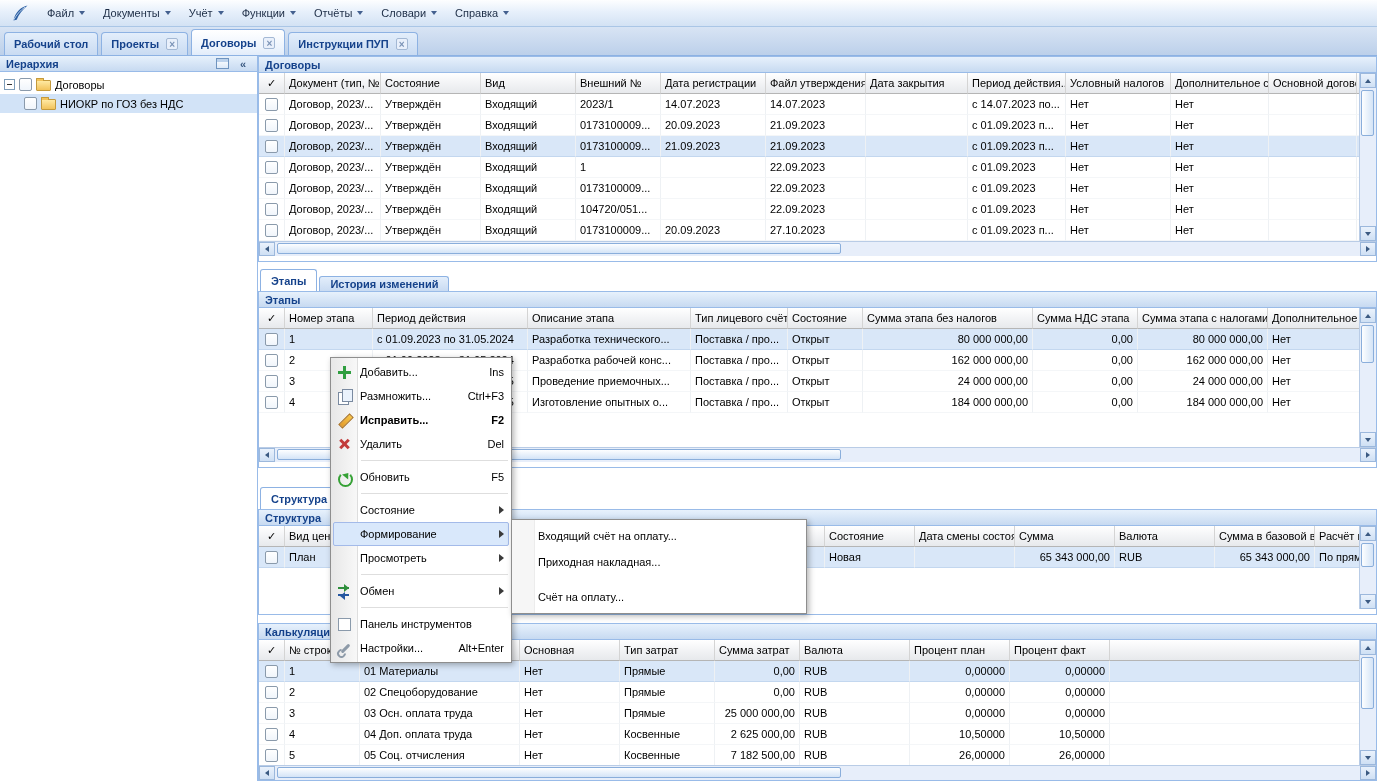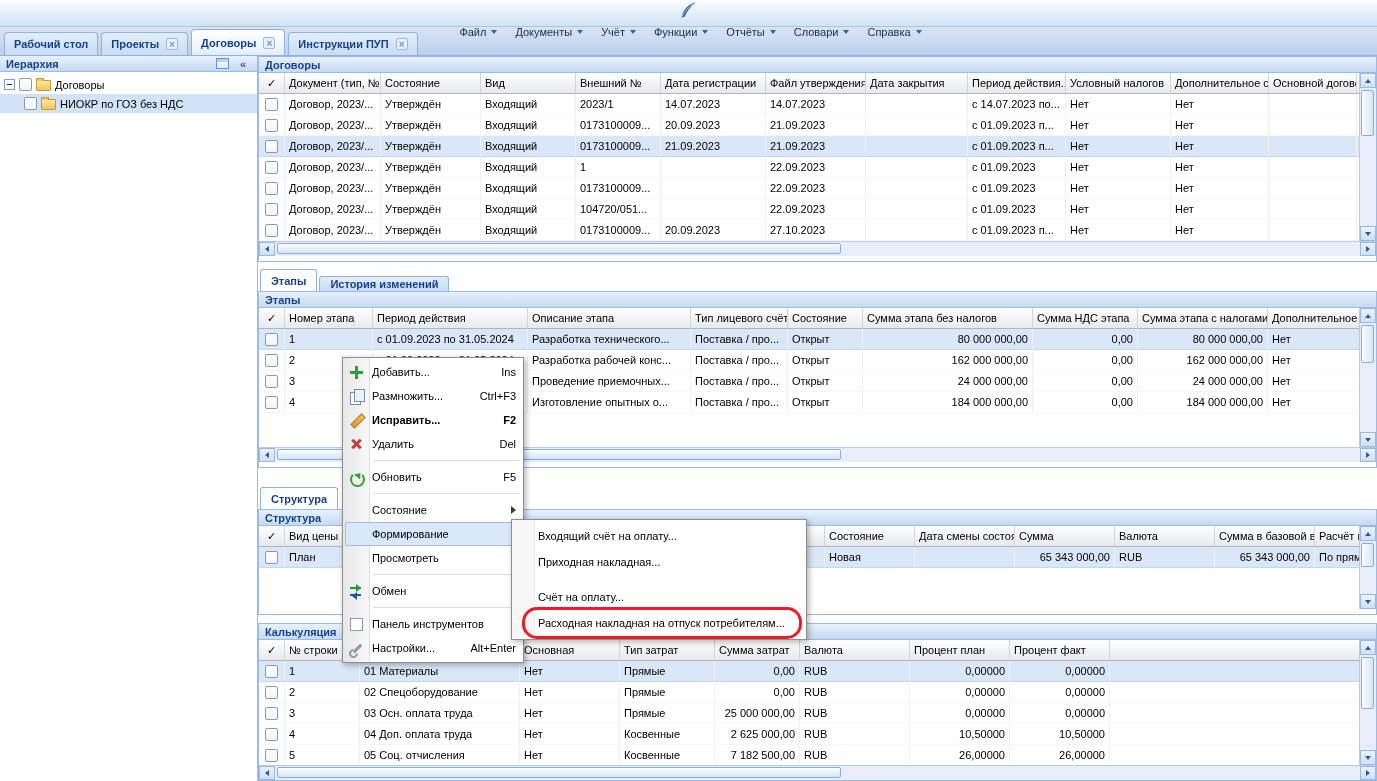--- a/index.html
+++ b/index.html
@@ -1,21 +1,21 @@
 <!DOCTYPE html>
 <html><head>
 <meta charset="utf-8">
 <style>
   * { margin:0; padding:0; box-sizing:border-box; }
   html,body { width:1377px; height:781px; overflow:hidden; }
   body { font-family:"Liberation Sans","DejaVu Sans",sans-serif; font-size:11px; color:#000; background:#fff; position:relative; }
 
   
-  .menubar { height:27px; display:flex; align-items:center; gap:2px; padding-left:4px;
-    background:linear-gradient(#fdfeff,#e7f0fb 45%,#d3e2f4); border-bottom:1px solid #aac6e6;flex-direction:column; }
+  .menubar { height:27px; display:flex; align-items:center; gap:2px; padding-left:10px;
+    background:linear-gradient(#fdfeff,#e7f0fb 45%,#d3e2f4); border-bottom:1px solid #aac6e6; }
   .logo { width:22px; height:20px; margin-right:4px; display:flex; align-items:center; }
   .menu-it { display:flex; align-items:center; gap:5px; padding:4px 9px; color:#1c2c45; cursor:default; }
   .menu-it .caret { width:0; height:0; border-left:3px solid transparent; border-right:3px solid transparent; border-top:4px solid #44608f; }
 
   
   .tabbar { height:29px; background:linear-gradient(#d8e4f4,#bcd0ea); border-bottom:1px solid #8db2e3;
     display:flex; align-items:flex-end; gap:3px; padding:0 0 0 4px; }
   .tab { height:23px; display:flex; align-items:center; gap:7px; padding:0 9px; color:#15428b; font-weight:bold;
     background:linear-gradient(#e3eefb,#c9dbf2); border:1px solid #8db2e3; border-bottom:none; border-radius:4px 4px 0 0; }
   .tab.active { background:linear-gradient(#ffffff,#edf4fd 70%,#e2ecfa); height:26px; }
@@ -79,21 +79,21 @@
   .tri-u { width:0;height:0;border-left:3px solid transparent;border-right:3px solid transparent;border-bottom:4px solid #3b5a82; }
   .tri-d { width:0;height:0;border-left:3px solid transparent;border-right:3px solid transparent;border-top:4px solid #3b5a82; }
 
   
   .subtab-bar { height:23px; flex:none; display:flex; align-items:flex-end; gap:2px; padding-left:2px; background:#fff; }
   .subtab { height:15px; display:flex; align-items:center; padding:0 10px; color:#15428b; font-weight:bold;
     background:linear-gradient(#e3eefb,#c9dbf2); border:1px solid #8db2e3; border-bottom:none; border-radius:3px 3px 0 0; }
   .subtab.active { background:#fff; height:22px; }
 
   
-  .ctx-menu { position:absolute; left:342px; top:357px; width:182px; padding:2px 0; background:#fff;
+  .ctx-menu { position:absolute; left:330px; top:357px; width:182px; padding:2px 0; background:#fff;
     border:1px solid #8e8e8e; box-shadow:2px 2px 6px rgba(0,0,0,.3); z-index:100; }
   .ctx-menu::before { content:""; position:absolute; left:0; top:0; bottom:0; width:26px;
     background:linear-gradient(90deg,#e7e7e7,#f8f8f8); border-right:1px solid #dedede; }
   .menu-item-row { position:relative; height:24px; display:flex; align-items:center; gap:7px;
     margin:0 2px; padding:0 4px 0 2px; border:1px solid transparent; border-radius:2px; }
   .menu-item-row.hl { background:#d9e8fb; border-color:#a3bae9; }
   .menu-item-row.bold .mi-label, .menu-item-row.bold .mi-short { font-weight:bold; }
   .mi-icon { width:17px; height:17px; position:relative; flex:none; z-index:1; }
   .mi-label { z-index:1; white-space:nowrap; }
   .mi-short { margin-left:auto; padding-left:10px; z-index:1; }
@@ -793,17 +793,13 @@
     <div class="sub-item">
       <span>Входящий счёт на оплату...</span>
     </div>
     <div class="sub-item">
       <span>Приходная накладная...</span>
     </div>
     <div class="submenu-gap"></div>
     <div class="sub-item">
       <span>Счёт на оплату...</span>
     </div>
-    <div class="sub-item">
-      <span>Расходная накладная на отпуск потребителям...</span>
-      <div class="annotation-oval"></div>
-    </div>
   </div>
 
 </body></html>

